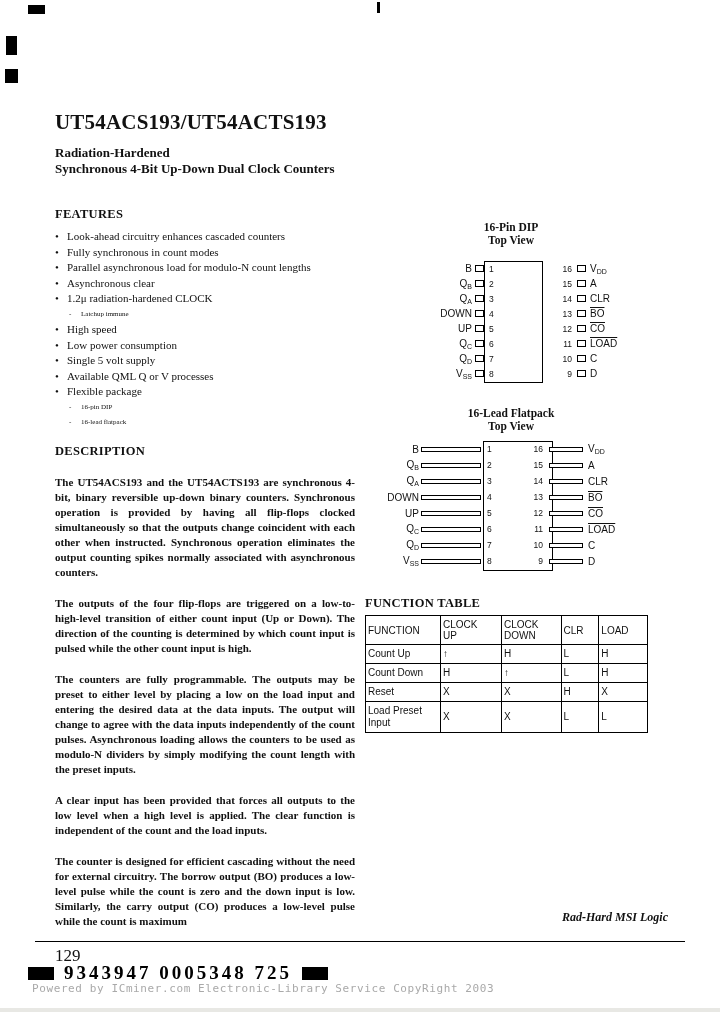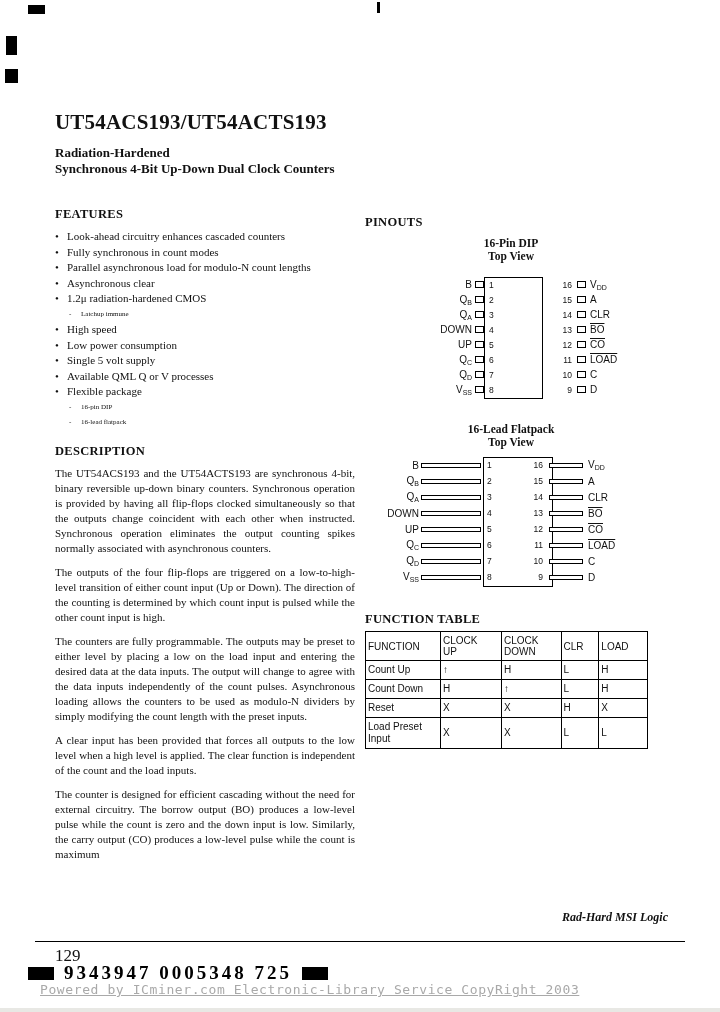--- a/index.html
+++ b/index.html
@@ -18,21 +18,21 @@
   
   .col-left{position:absolute;left:55px;top:110px;width:300px;}
   .doc-title{font-size:21px;font-weight:bold;margin:0 0 10px 0;letter-spacing:.2px;}
   .doc-sub{font-size:13px;font-weight:bold;line-height:16px;}
   h2.sec{font-size:12.5px;font-weight:bold;margin:0 0 7px 0;letter-spacing:.3px;}
   .features-wrap{margin-top:30px;}
   .feature-item{display:flex;font-size:11px;line-height:15.5px;}
   .feature-item .marker{width:12px;flex:0 0 12px;text-align:left;}
   .feature-item.sub{margin-left:14px;}
   .desc-wrap{margin-top:13px;}
-  .para{font-size:11px;line-height:15px;text-align:justify;margin:0 0 9px 0;}
+  .para{font-size:11px;line-height:15px;text-align:justify;margin:16px 0 9px 0;font-weight:bold;}
 
   
   .col-right{position:absolute;left:365px;top:215px;width:292px;}
   .pkg-title{font-size:11.5px;font-weight:bold;text-align:center;margin-top:6px;line-height:13px;}
   .pkg-sub{font-size:11.5px;font-weight:bold;text-align:center;line-height:13px;margin-bottom:14px;}
 
   
   .dip{position:relative;width:235px;height:120px;margin:0 auto 0 48px;
        font-family:"Liberation Sans", sans-serif;}
   .dip-body{position:absolute;left:71px;top:0;width:57px;height:120px;border:1px solid #000;}
@@ -70,22 +70,22 @@
   table.ft .fn-col{width:70px;}
   table.ft .c2{width:56px;}
 
   
   .footer-line{position:absolute;left:35px;top:941px;width:650px;height:1px;background:#000;}
   .page-number{position:absolute;left:55px;top:946px;font-size:17px;}
   .footer-right{position:absolute;right:52px;top:910px;font-size:12px;font-style:italic;font-weight:bold;}
   .barcode-row{position:absolute;left:28px;top:962px;display:flex;align-items:center;gap:10px;}
   .bar-block{width:26px;height:13px;background:#000;}
   .barcode-text{font-family:Liberation Serif, serif;font-weight:bold;font-size:19px;letter-spacing:3px;color:#000000;}
-  .watermark{position:absolute;left:40px;top:982px;width:660px;font-family:"DejaVu Sans Mono", monospace;
-             font-size:13px;color:#a9a9a9;letter-spacing:.6px;white-space:nowrap;overflow:hidden;text-decoration:underline;}
+  .watermark{position:absolute;left:32px;top:982px;width:660px;font-family:"DejaVu Sans Mono", monospace;
+             font-size:11px;color:#a9a9a9;letter-spacing:.6px;white-space:nowrap;overflow:hidden;}
 </style>
 </head>
 <body>
 
 <div class="page">
 
   <div class="reg m1"></div>
   <div class="reg m2"></div>
   <div class="reg m3"></div>
   <div class="reg m4"></div>
@@ -109,21 +109,21 @@
           <div class="feature-item">
             <span class="marker">•</span>
             <span>Parallel asynchronous load for modulo-N count lengths</span>
           </div>
           <div class="feature-item">
             <span class="marker">•</span>
             <span>Asynchronous clear</span>
           </div>
           <div class="feature-item">
             <span class="marker">•</span>
-            <span>1.2μ radiation-hardened CMOS</span>
+            <span>1.2μ radiation-hardened CLOCK</span>
           </div>
           <div class="feature-item sub">
             <span class="marker">-</span>
             <span>Latchup immune</span>
           </div>
           <div class="feature-item">
             <span class="marker">•</span>
             <span>High speed</span>
           </div>
           <div class="feature-item">
@@ -159,21 +159,20 @@
           <p class="para">The UT54ACS193 and the UT54ACTS193 are synchronous 4-bit, binary reversible up-down binary counters.  Synchronous operation is provided by having all flip-flops clocked simultaneously so that the outputs change coincident with each other when instructed.  Synchronous operation eliminates the output counting spikes normally associated with asynchronous counters.</p>
           <p class="para">The outputs of the four flip-flops are triggered on a low-to-high-level transition of either count input (Up or Down).  The direction of the counting is determined by which count input is pulsed while the other count input is high.</p>
           <p class="para">The counters are fully programmable.  The outputs may be preset to either level by placing a low on the load input and entering the desired data at the data inputs.  The output will change to agree with the data inputs independently of the count pulses.  Asynchronous loading allows the counters to be used as modulo-N dividers by simply modifying the count length with the preset inputs.</p>
           <p class="para">A clear input has been provided that forces all outputs to the low level when a high level is applied.  The clear function is independent of the count and the load inputs.</p>
           <p class="para">The counter is designed for efficient cascading without the need for external circuitry.  The borrow output (BO) produces a low-level pulse while the count is zero and the down input is low.  Similarly, the carry output (CO) produces a low-level pulse while the count is maximum</p>
         </div>
     </div>
   </div>
 
   <div class="col-right">
-    <h2 class="sec">PINOUTS</h2>
 
     <div class="pkg-title">16-Pin DIP</div>
     <div class="pkg-sub">Top View</div>
     <div class="dip">
       <div class="dip-body"></div>
       <div>
           <div class="dip-row">
             <div class="lbl-l"><span><span>B</span></span></div>
             <div class="pinbox"></div>
             <div class="num-l">1</div>

